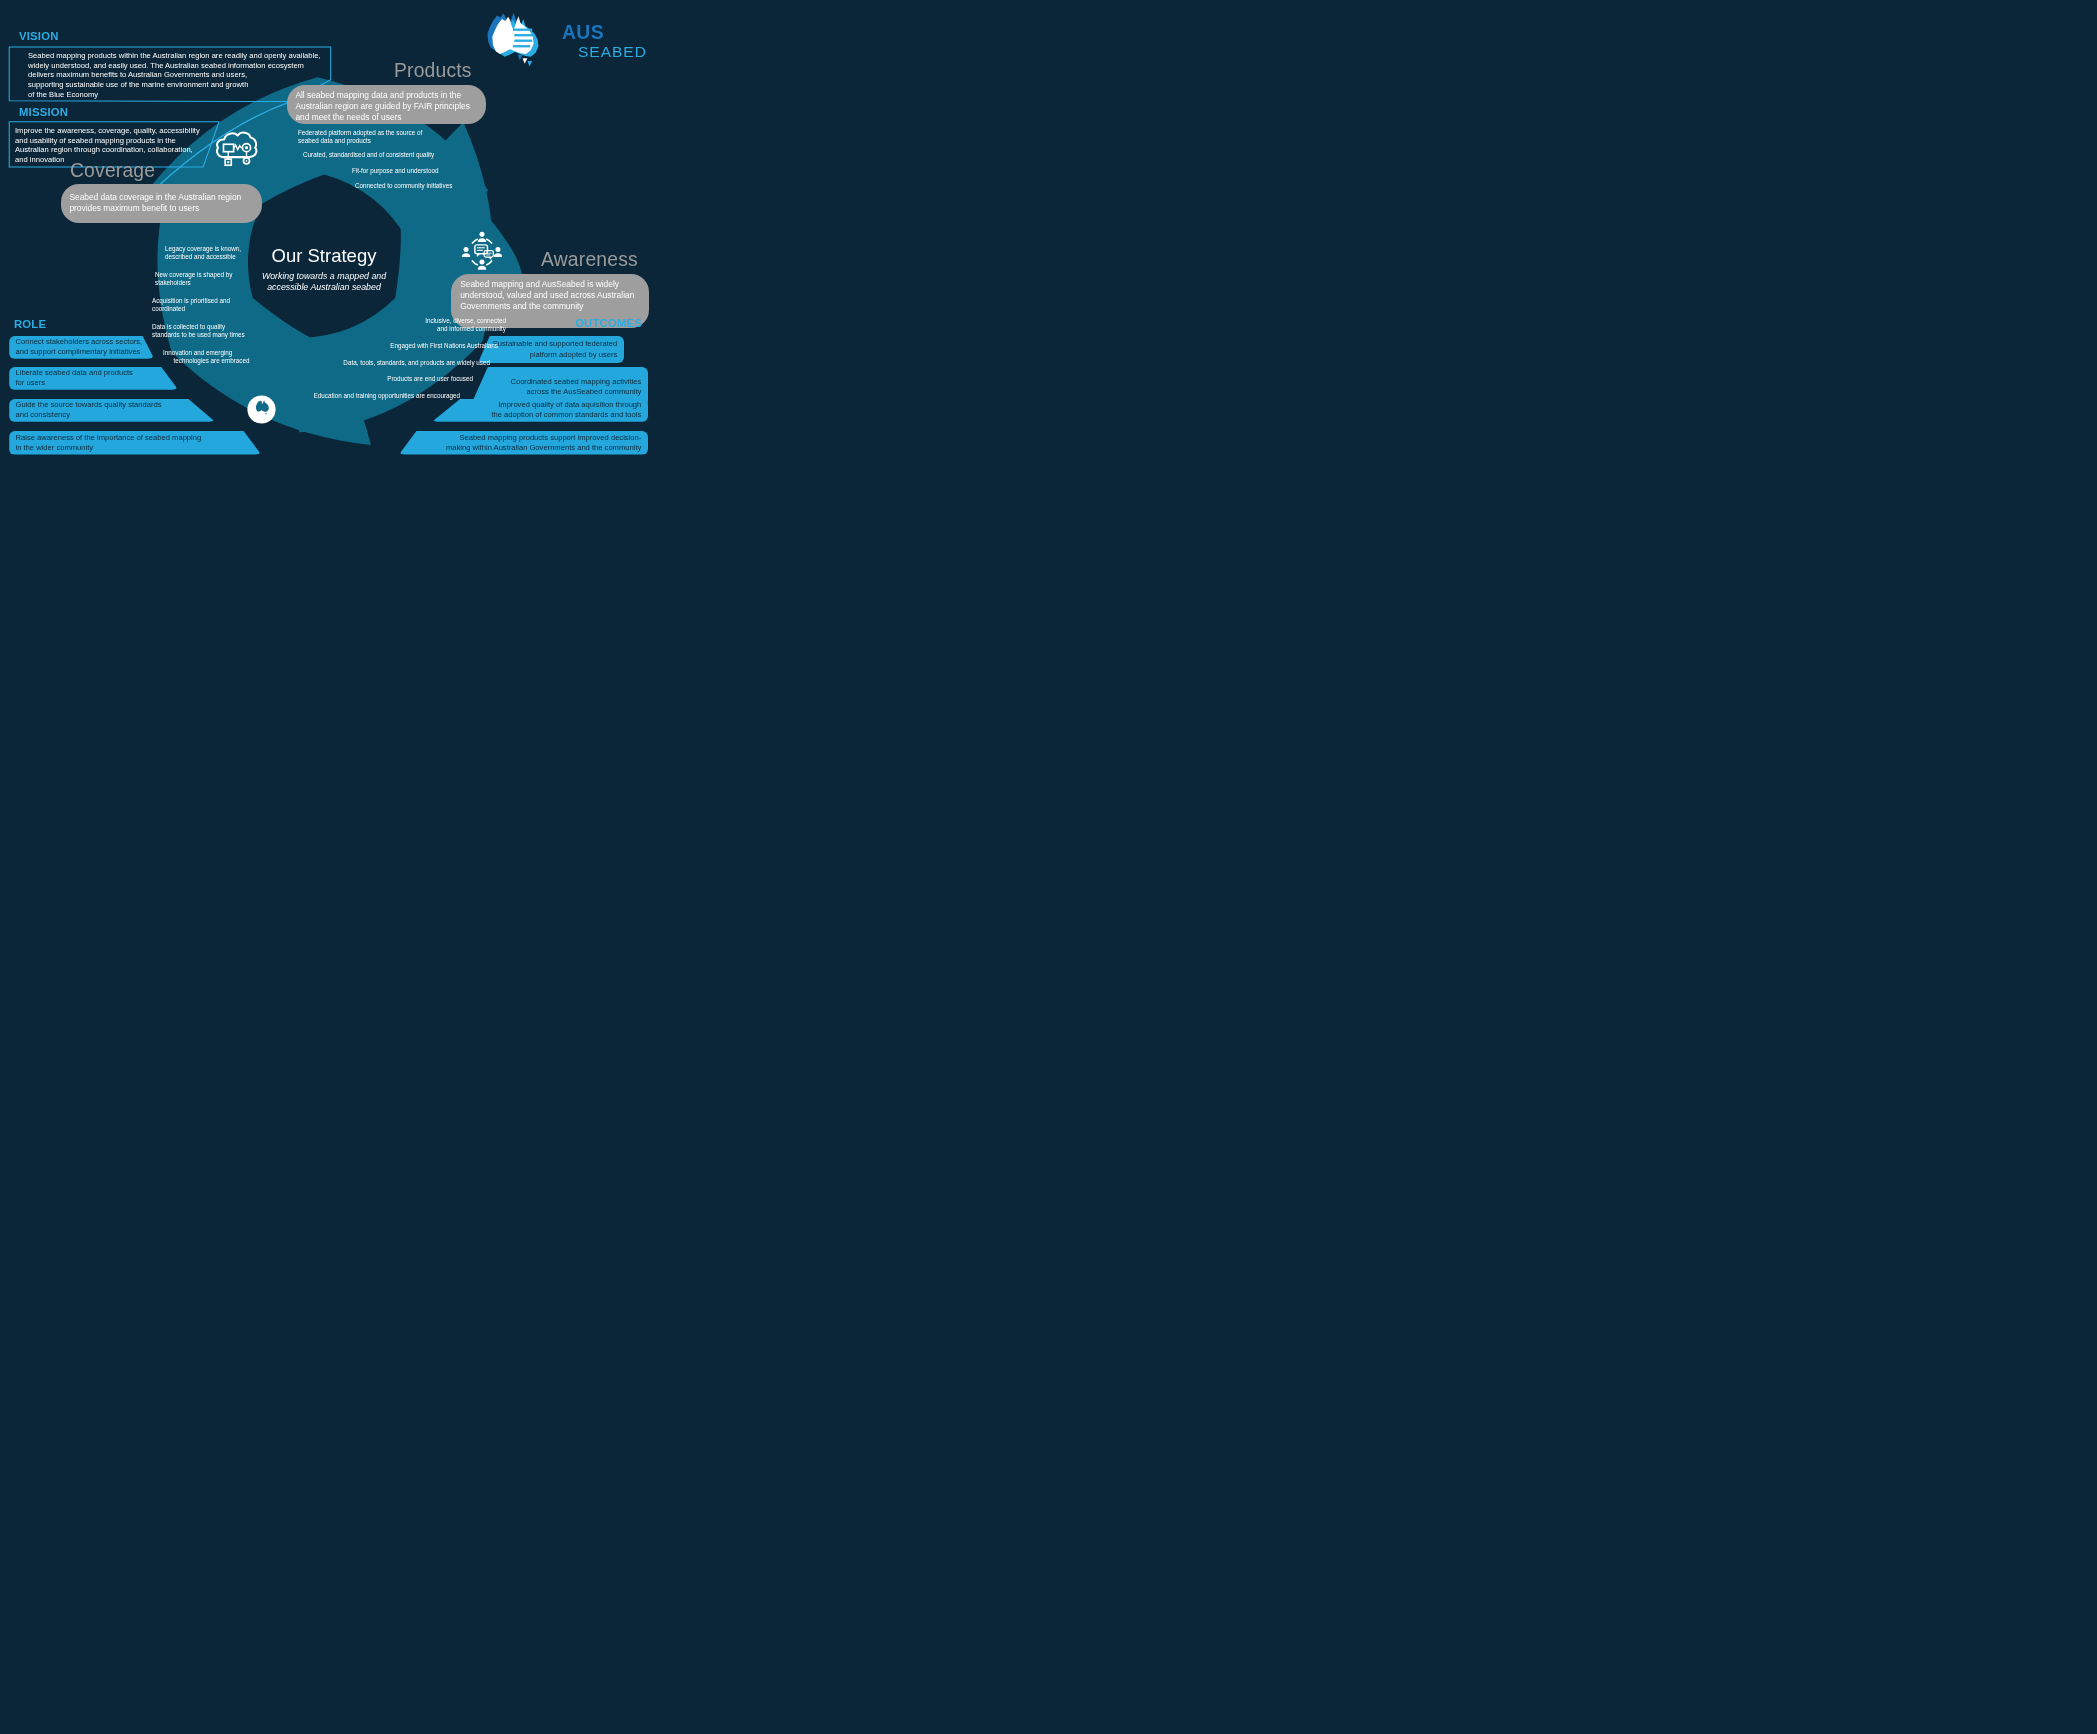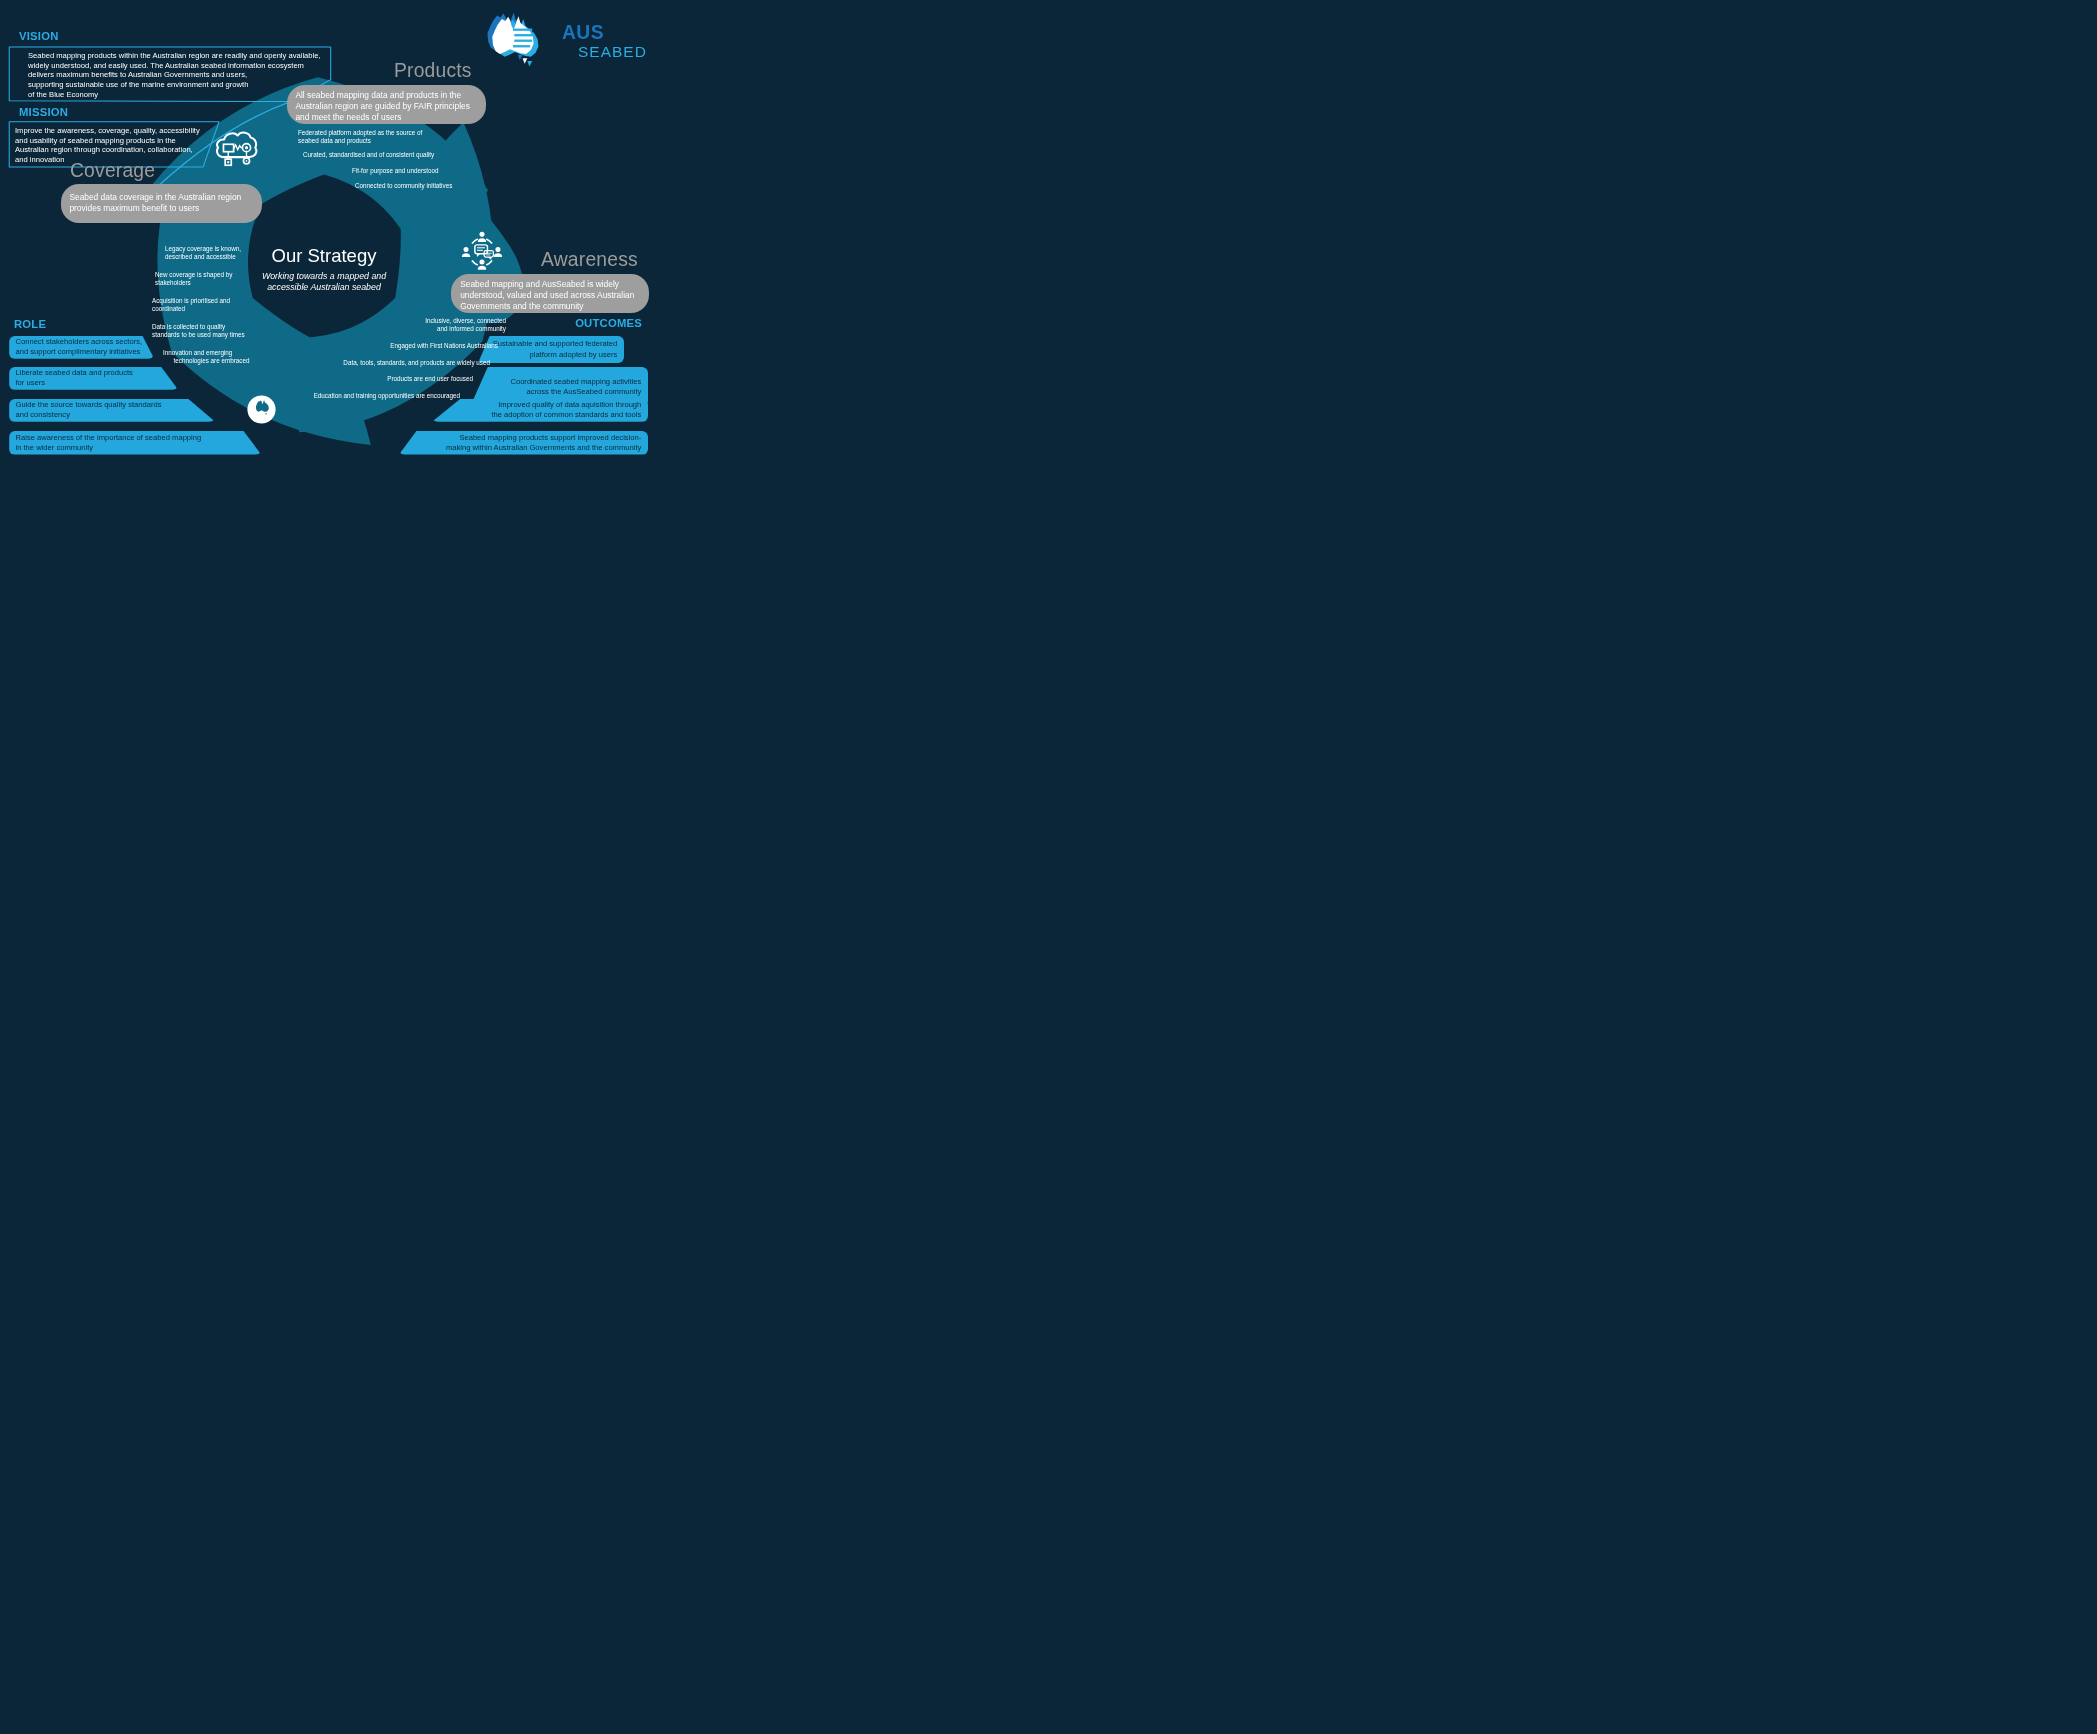--- a/index.html
+++ b/index.html
@@ -188,21 +188,21 @@
       <rect x="33" y="33" width="30" height="21" rx="5" fill="none" stroke="#ffffff" stroke-width="3.5"></rect>
       <path d="M38 54 V 62 L46 54 Z" fill="#ffffff"></path>
       <line x1="38" y1="40" x2="57" y2="40" stroke="#ffffff" stroke-width="2.5"></line>
       <line x1="38" y1="46" x2="52" y2="46" stroke="#ffffff" stroke-width="2.5"></line>
       <rect x="55" y="47" width="22" height="15" rx="4" fill="none" stroke="#ffffff" stroke-width="3"></rect>
       <path d="M72 62 V 69 L64 62 Z" fill="#ffffff"></path>
       <line x1="60" y1="53" x2="73" y2="53" stroke="#ffffff" stroke-width="2"></line>
       <line x1="60" y1="57" x2="70" y2="57" stroke="#ffffff" stroke-width="2"></line>
     </g>
   </svg>
-  <div class="abs z2 graybox pre" style="left:451px;top:274px;width:198px;height:39px;padding:5px 9.2px;">Seabed mapping and AusSeabed is widely
+  <div class="abs z2 graybox pre" style="left:451px;top:274px;width:198px;height:54px;padding:5px 9.2px;">Seabed mapping and AusSeabed is widely
 understood, valued and used across Australian
 Governments and the community</div>
   <div class="abs z2 bullet pre" style="right:152px;top:317px;text-align:right;">Inclusive, diverse, connected
 and informed community</div>
   <div class="abs z2 bullet pre" style="right:160px;top:342px;text-align:right;">Engaged with First Nations Australians</div>
   <div class="abs z2 bullet pre" style="right:168px;top:359px;text-align:right;">Data, tools, standards, and products are widely used</div>
   <div class="abs z2 bullet pre" style="right:185px;top:375px;text-align:right;">Products are end user focused</div>
   <div class="abs z2 bullet pre" style="right:198px;top:392px;text-align:right;">Education and training opportunities are encouraged</div>
 
   <svg class="abs z2" style="left:247px;top:395px;" width="29" height="29" viewBox="0 0 70 70">

